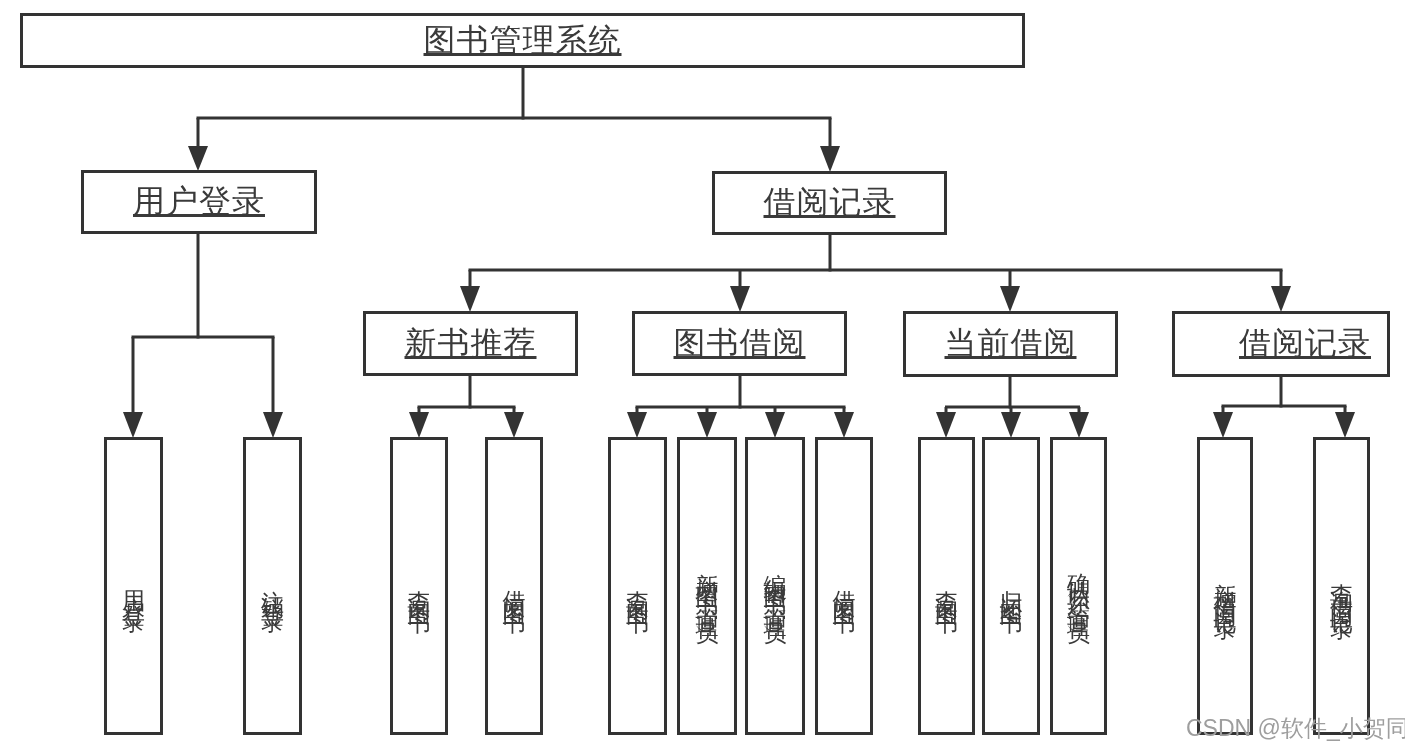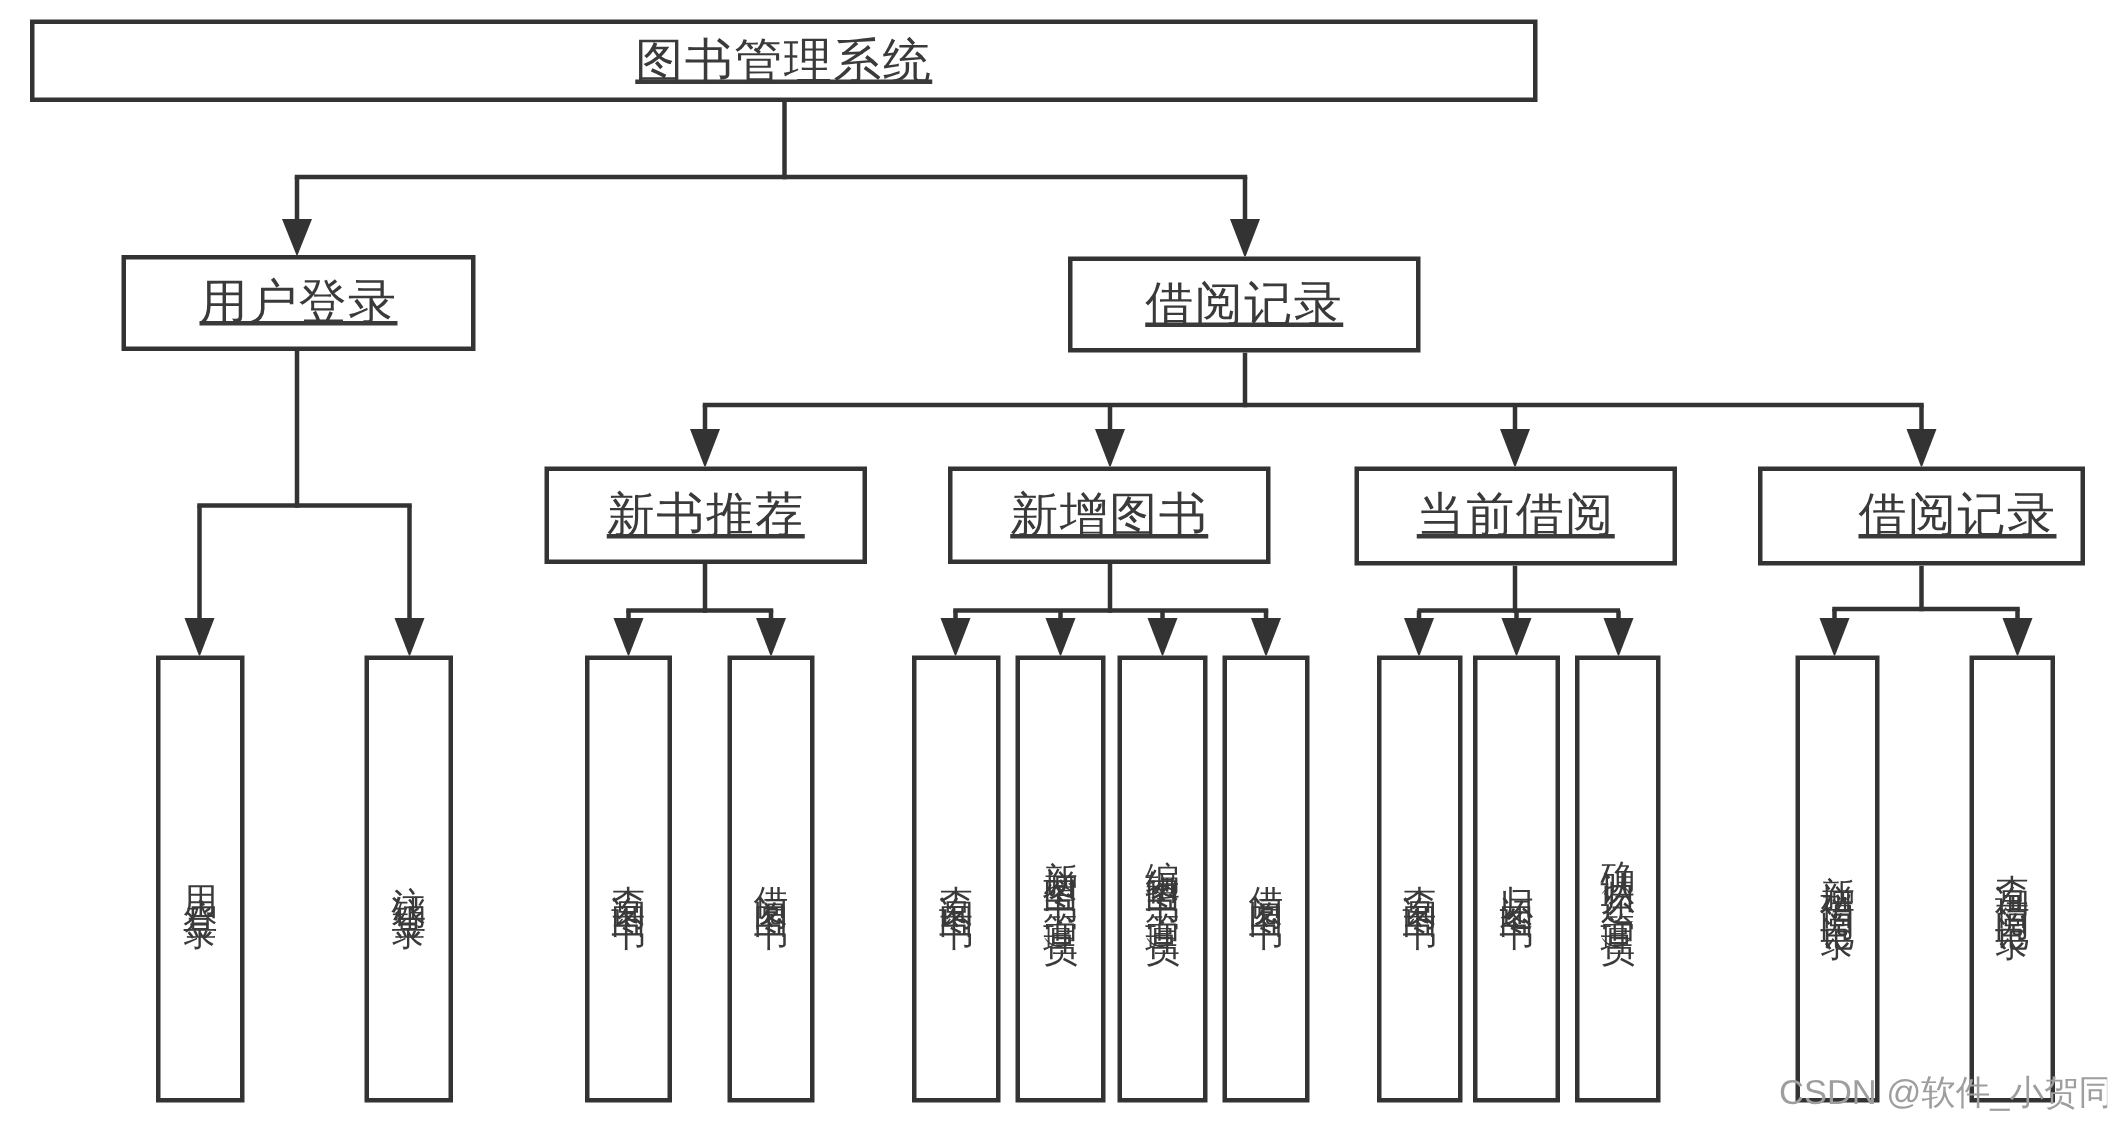--- a/index.html
+++ b/index.html
@@ -129,21 +129,21 @@
     <span>用户登录</span>
   </div>
   <div class="box hnode" style="left:712px;top:171px;width:235px;height:64px;">
     <span>借阅记录</span>
   </div>
 
   <div class="box hnode" style="left:363px;top:311px;width:215px;height:65px;text-align:center;">
     <span>新书推荐</span>
   </div>
   <div class="box hnode" style="left:632px;top:311px;width:215px;height:65px;">
-    <span>新增图书</span>
+    <span>图书借阅</span>
   </div>
   <div class="box hnode" style="left:903px;top:311px;width:215px;height:66px;">
     <span>当前借阅</span>
   </div>
   <div class="box hnode" style="left:1172px;top:311px;width:218px;height:66px;padding-left:48px;">
     <span>借阅记录</span>
   </div>
 
   <div class="box leaf" style="left:104px;width:59px;">
     <span class="vtext">用户登录</span>

